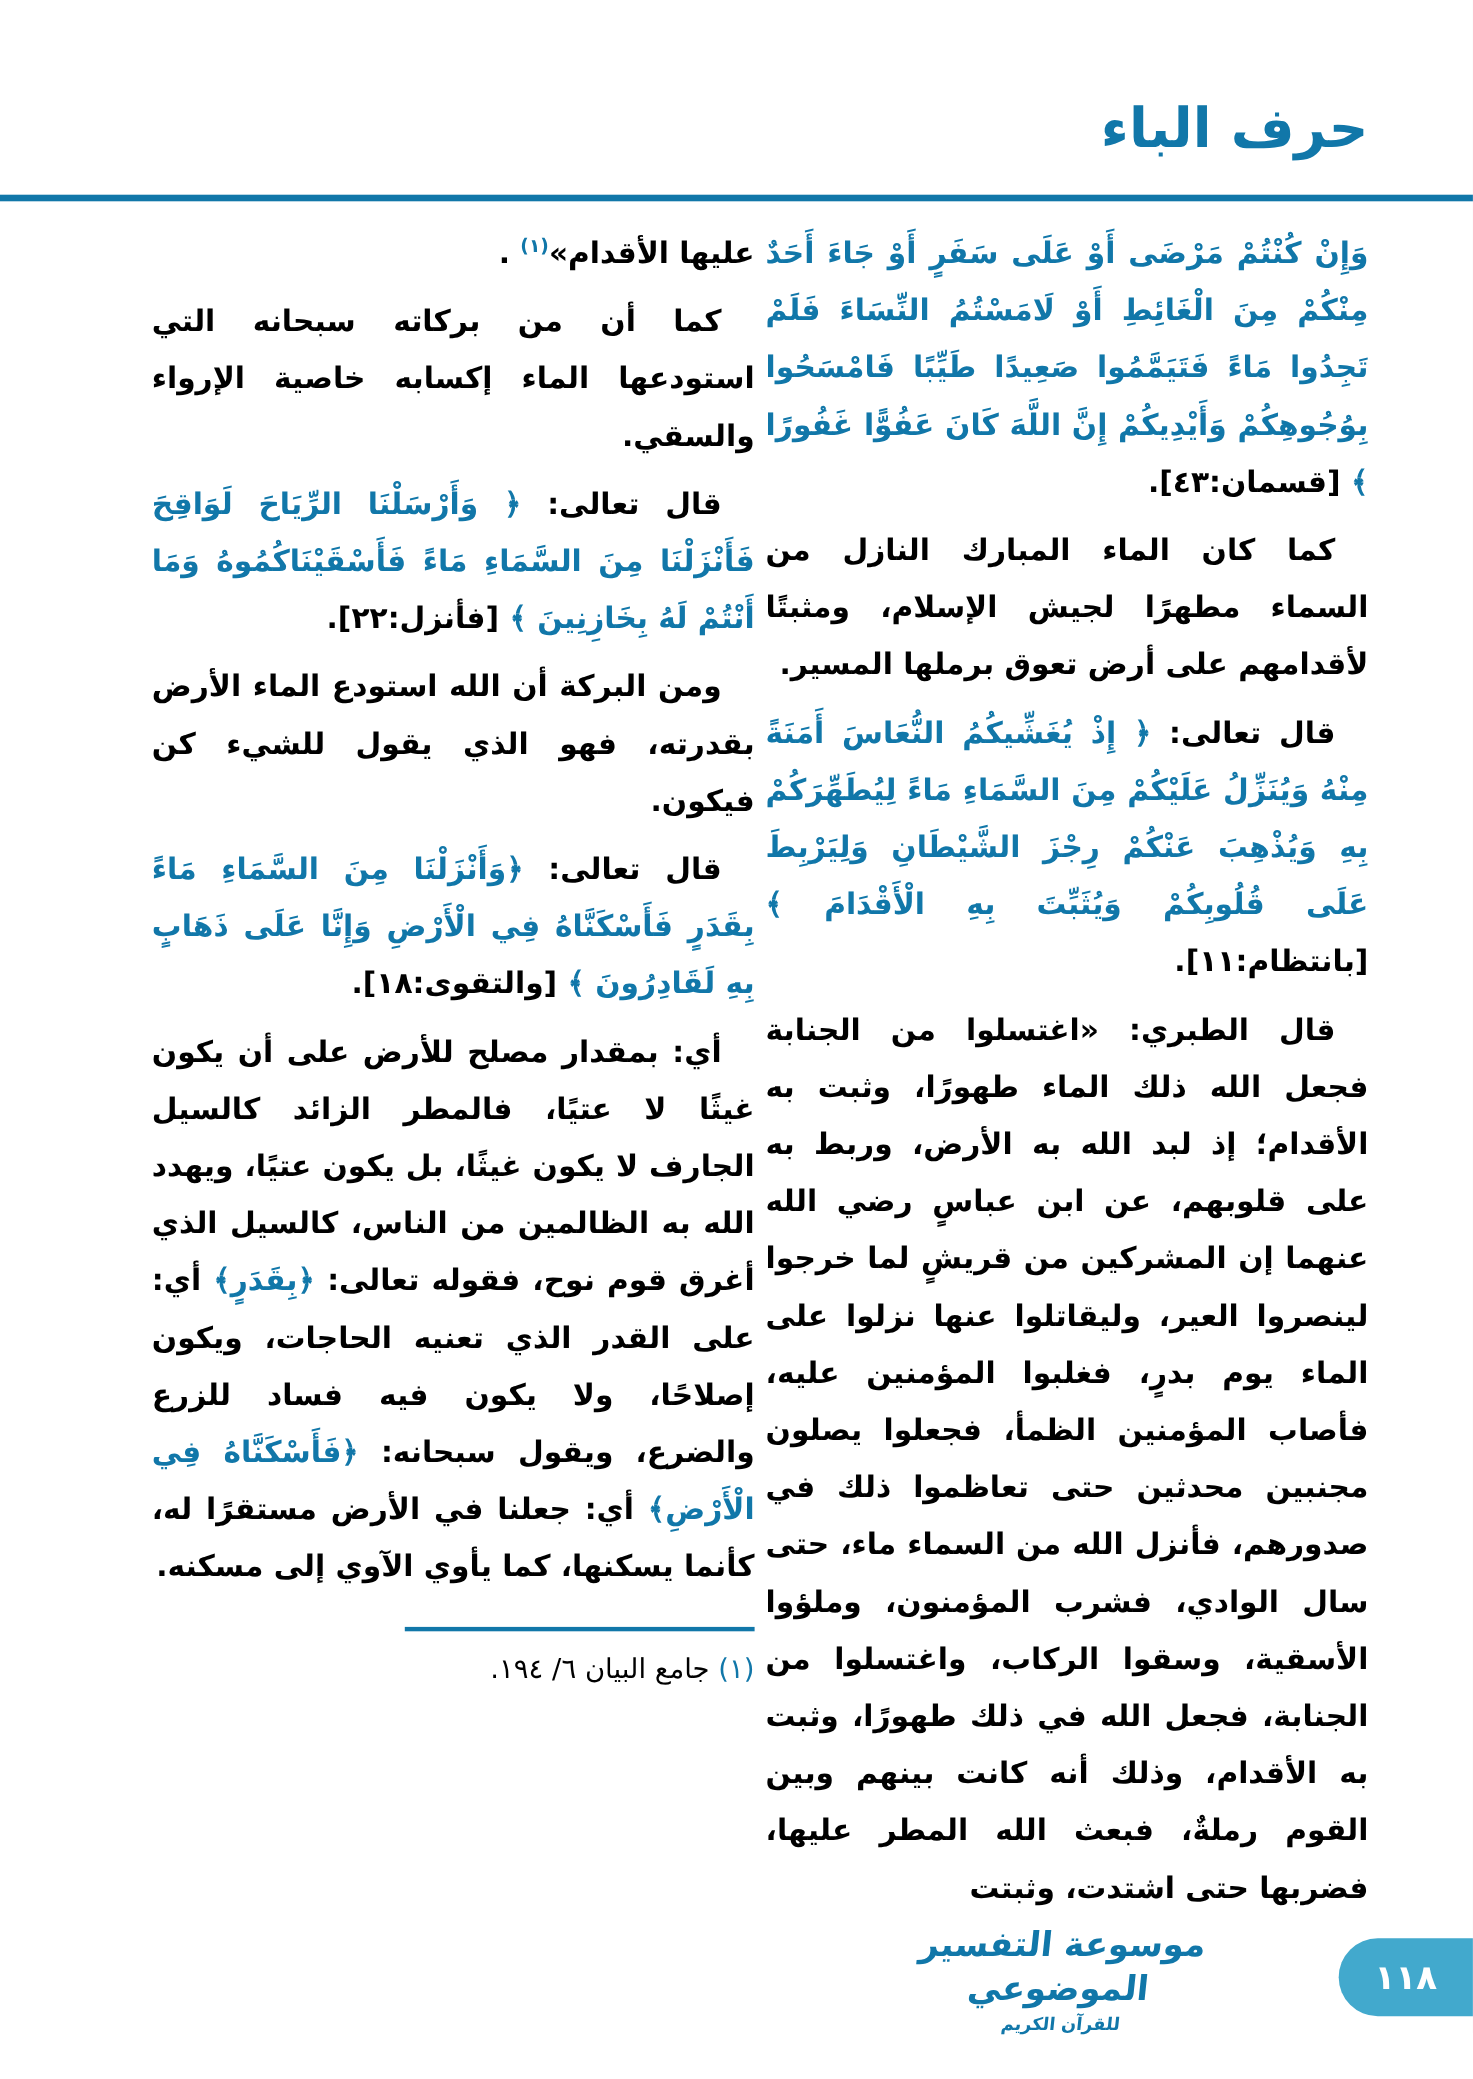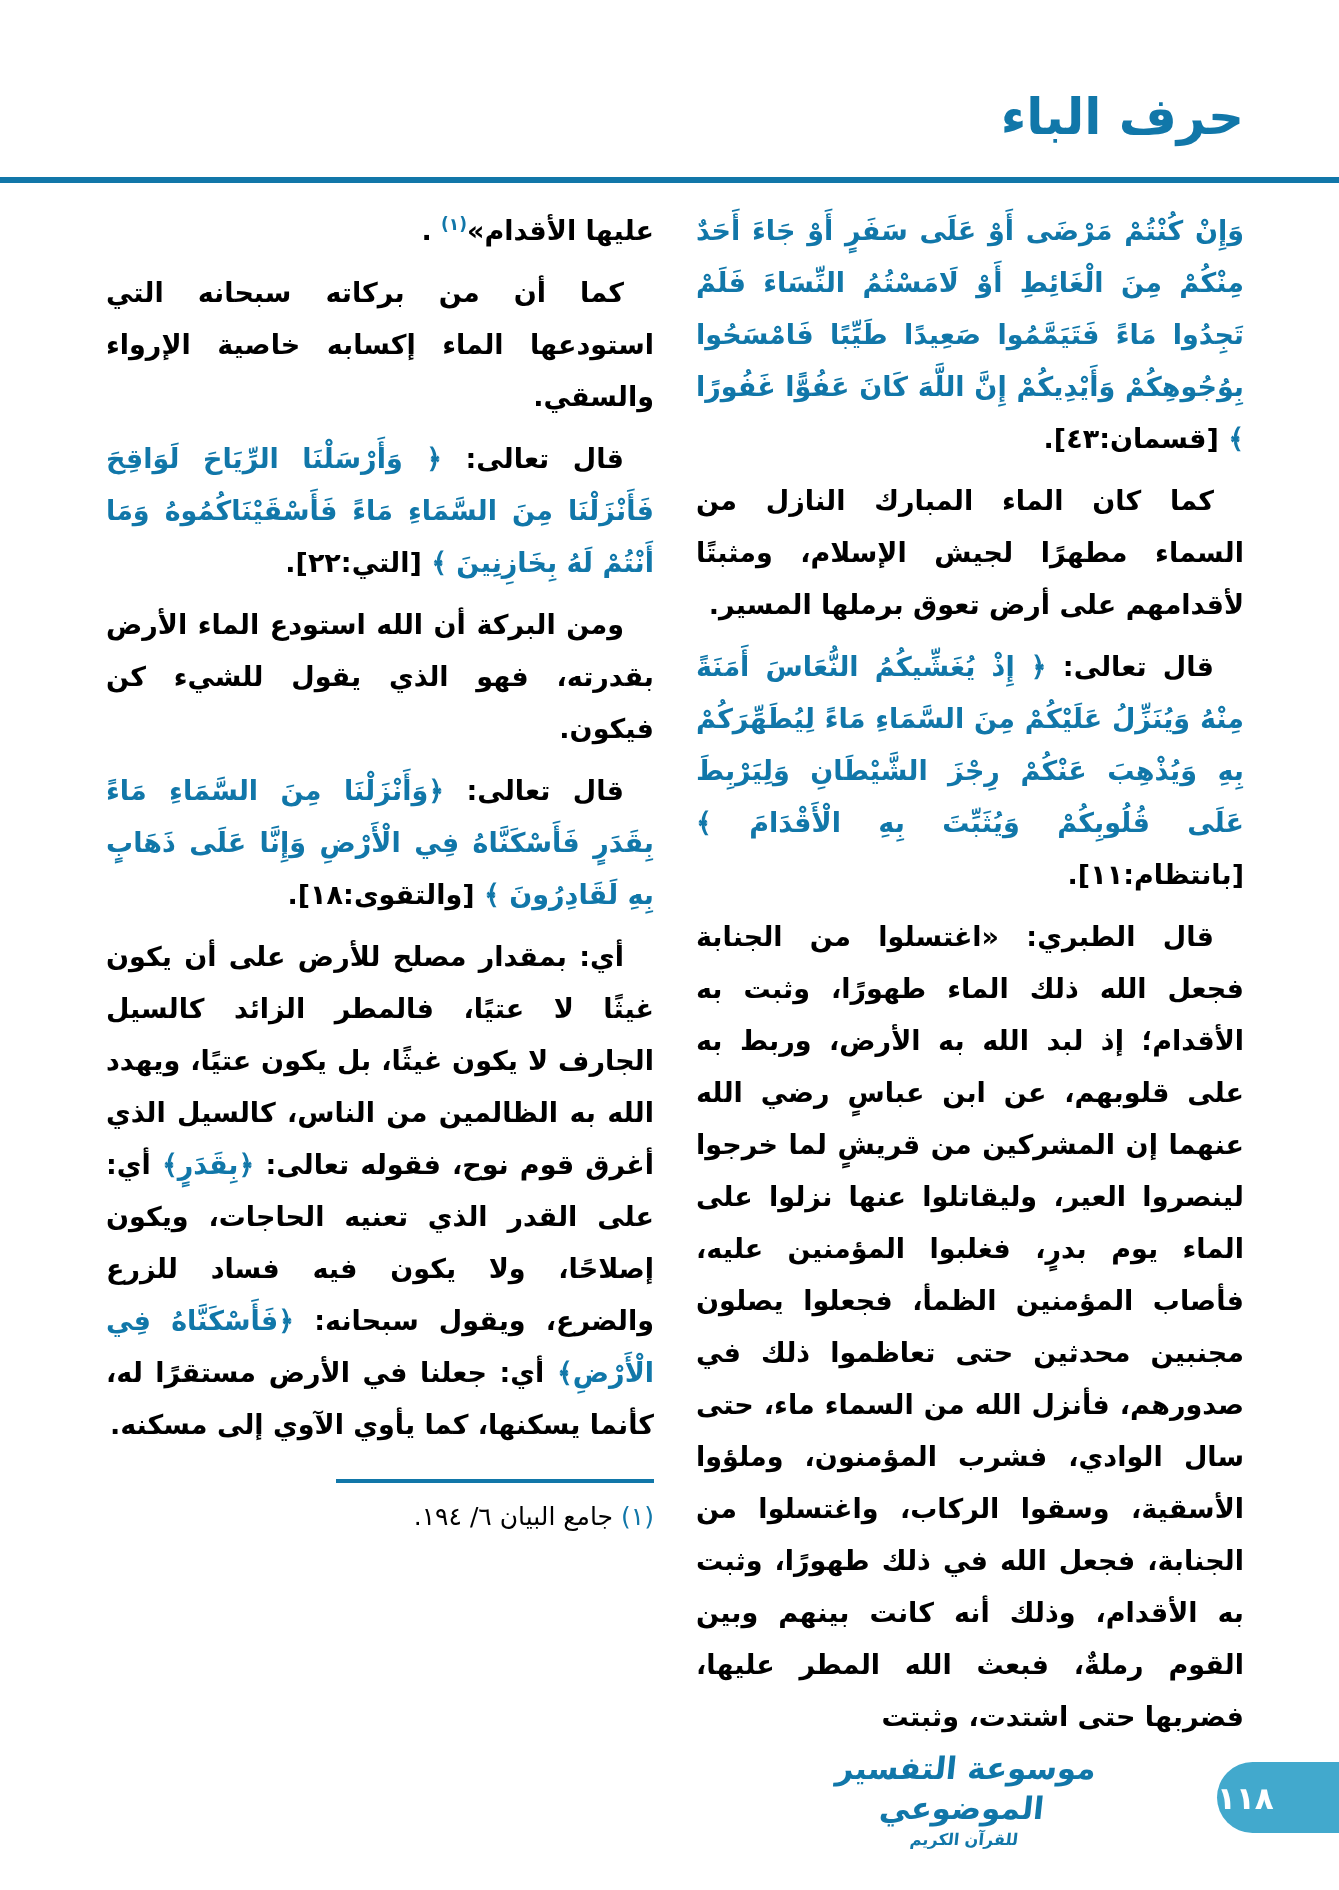--- a/index.html
+++ b/index.html
@@ -31,21 +31,21 @@
   .col{
     position:absolute;
     top:205px;
     width:548px;
     font-size:27px;
     font-weight:700;
     line-height:52px;
     text-align:justify;
   }
   .col-right{right:95px;}
-  .col-left{left:106px;}
+  .col-left{left:138px;}
   .para{margin:0 0 10px 0;text-indent:30px;}
   .para.noindent{text-indent:0;}
   .q{color:var(--accent,#1177A9);}
   .ref{color:#000;}
   .fnmark{
     color:var(--accent,#1177A9);
     font-size:17px;
     vertical-align:super;
     line-height:0;
   }
@@ -80,21 +80,21 @@
     font-weight:bold;
     line-height:1.4;
     transform:skewX(-6deg);
   }
   .page-badge{
     position:absolute;
     top:1762px;right:0;
     width:122px;height:71px;
     background:var(--badge,#42A9CD);
     border-radius:40px 0 0 40px;
-    display:flex;align-items:center;justify-content:flex-end;
+    display:flex;align-items:center;justify-content:center;
     color:#ffffff;
     font-size:31px;
     font-weight:bold;
   }
 </style>
 </head>
 <body>
 
 <div class="page">
 
@@ -117,21 +117,21 @@
   </div>
 
   <div class="col col-left">
     <p class="para noindent">
       <span>عليها الأقدام»</span><sup class="fnmark">(١)</sup><span> .</span>
     </p>
     <p class="para">
       <span>كما أن من بركاته سبحانه التي استودعها الماء إكسابه خاصية الإرواء والسقي.</span>
     </p>
     <p class="para">
-      <span>قال تعالى: </span><span class="q">﴿ وَأَرْسَلْنَا الرِّيَاحَ لَوَاقِحَ فَأَنْزَلْنَا مِنَ السَّمَاءِ مَاءً فَأَسْقَيْنَاكُمُوهُ وَمَا أَنْتُمْ لَهُ بِخَازِنِينَ ﴾ </span><span class="ref">[التي:٢٢].</span>
+      <span>قال تعالى: </span><span class="q">﴿ وَأَرْسَلْنَا الرِّيَاحَ لَوَاقِحَ فَأَنْزَلْنَا مِنَ السَّمَاءِ مَاءً فَأَسْقَيْنَاكُمُوهُ وَمَا أَنْتُمْ لَهُ بِخَازِنِينَ ﴾ </span><span class="ref">[فأنزل:٢٢].</span>
     </p>
     <p class="para">
       <span>ومن البركة أن الله استودع الماء الأرض بقدرته، فهو الذي يقول للشيء كن فيكون.</span>
     </p>
     <p class="para">
       <span>قال تعالى: </span><span class="q">﴿وَأَنْزَلْنَا مِنَ السَّمَاءِ مَاءً بِقَدَرٍ فَأَسْكَنَّاهُ فِي الْأَرْضِ وَإِنَّا عَلَى ذَهَابٍ بِهِ لَقَادِرُونَ ﴾ </span><span class="ref">[والتقوى:١٨].</span>
     </p>
     <p class="para">
       <span>أي: بمقدار مصلح للأرض على أن يكون غيثًا لا عتيًا، فالمطر الزائد كالسيل الجارف لا يكون غيثًا، بل يكون عتيًا، ويهدد الله به الظالمين من الناس، كالسيل الذي أغرق قوم نوح، فقوله تعالى: </span><span class="q">﴿بِقَدَرٍ﴾</span><span> أي: على القدر الذي تعنيه الحاجات، ويكون إصلاحًا، ولا يكون فيه فساد للزرع والضرع، ويقول سبحانه: </span><span class="q">﴿فَأَسْكَنَّاهُ فِي الْأَرْضِ﴾</span><span> أي: جعلنا في الأرض مستقرًا له، كأنما يسكنها، كما يأوي الآوي إلى مسكنه.</span>
     </p>

